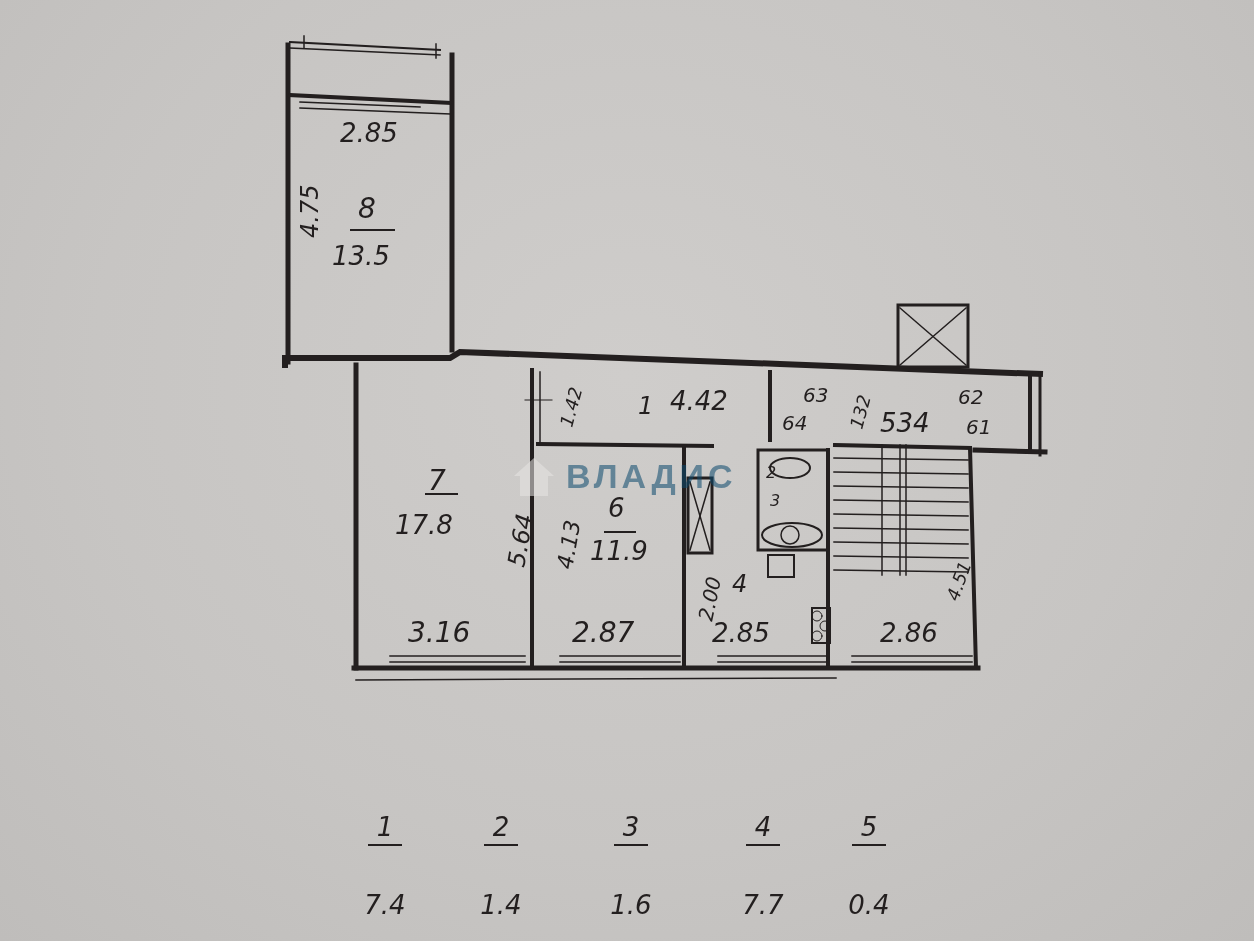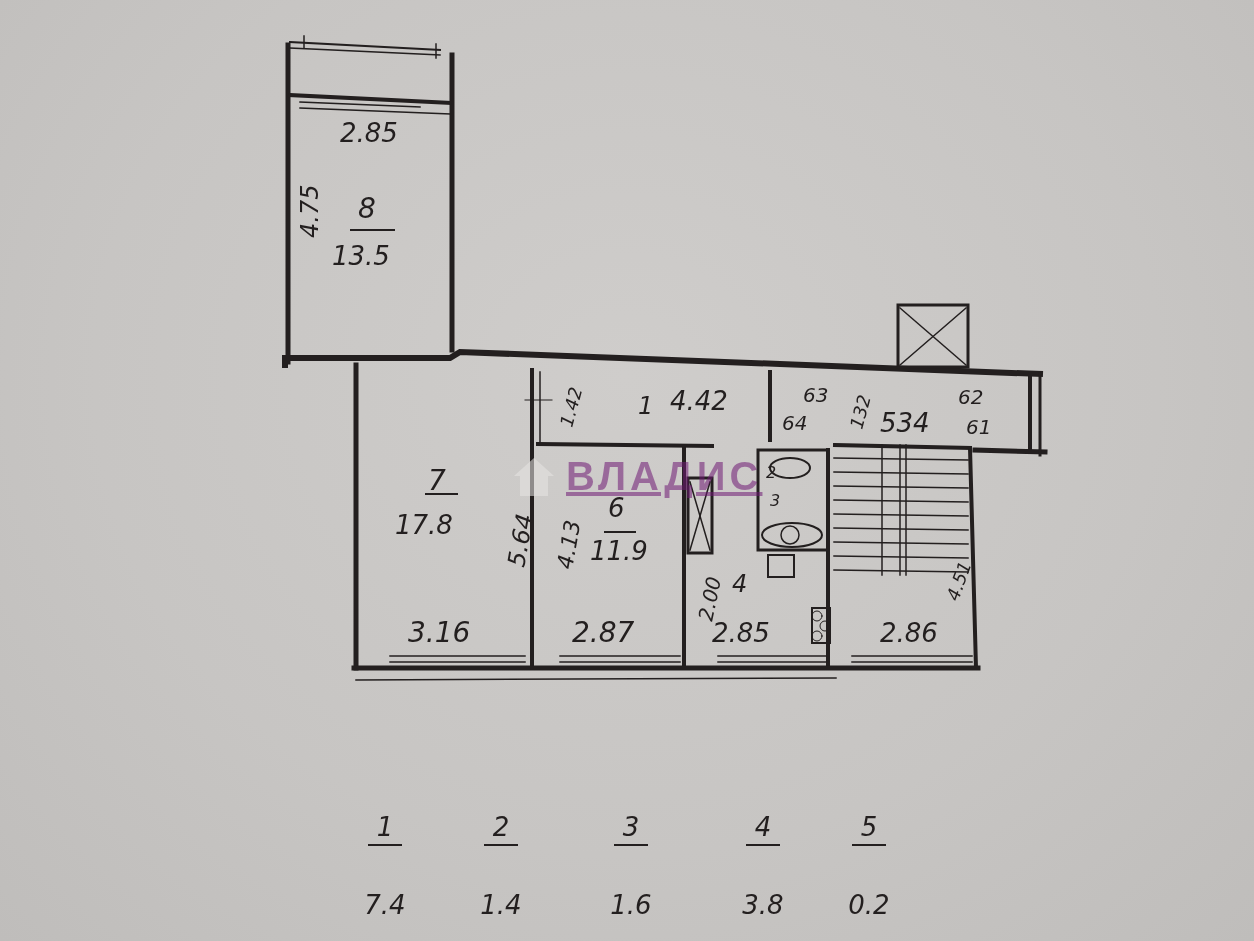--- a/index.html
+++ b/index.html
@@ -19,23 +19,22 @@
     font-style:italic;
     fill:#231f1f;
   }
   .watermark {
     position:absolute; left:510px; top:452px;
     display:flex; align-items:center; gap:8px;
     opacity:0.55; pointer-events:none;
   }
   .wm-text {
     font-family:"Liberation Sans", sans-serif;
-    font-weight:bold; font-size:40px; letter-spacing:4px;
-    color:#701a75;
-    text-decoration:underline;
+    font-weight:bold; font-size:34px; letter-spacing:4px;
+    color:#0c4a6e;
   }
   .legend {
     position:absolute; left:340px; top:812px; width:580px; height:80px;
   }
   .legend-item {
     position:absolute; top:0; width:70px; text-align:center;
     font-family:"DejaVu Sans", sans-serif; font-style:italic;
     color:#231f1f; font-size:26px; line-height:30px;
   }
   .legend-item .num { display:block; }
@@ -187,20 +186,20 @@
       <span class="area">1.4</span>
   </div>
   <div class="legend-item" style="left:256px">
     <span class="num">3</span>
       <span class="bar"></span>
       <span class="area">1.6</span>
   </div>
   <div class="legend-item" style="left:388px">
     <span class="num">4</span>
       <span class="bar"></span>
-      <span class="area">3.8</span>
+      <span class="area">7.7</span>
   </div>
   <div class="legend-item" style="left:494px">
     <span class="num">5</span>
       <span class="bar"></span>
-      <span class="area">0.2</span>
+      <span class="area">0.4</span>
   </div>
 </div>
 
 </body></html>

